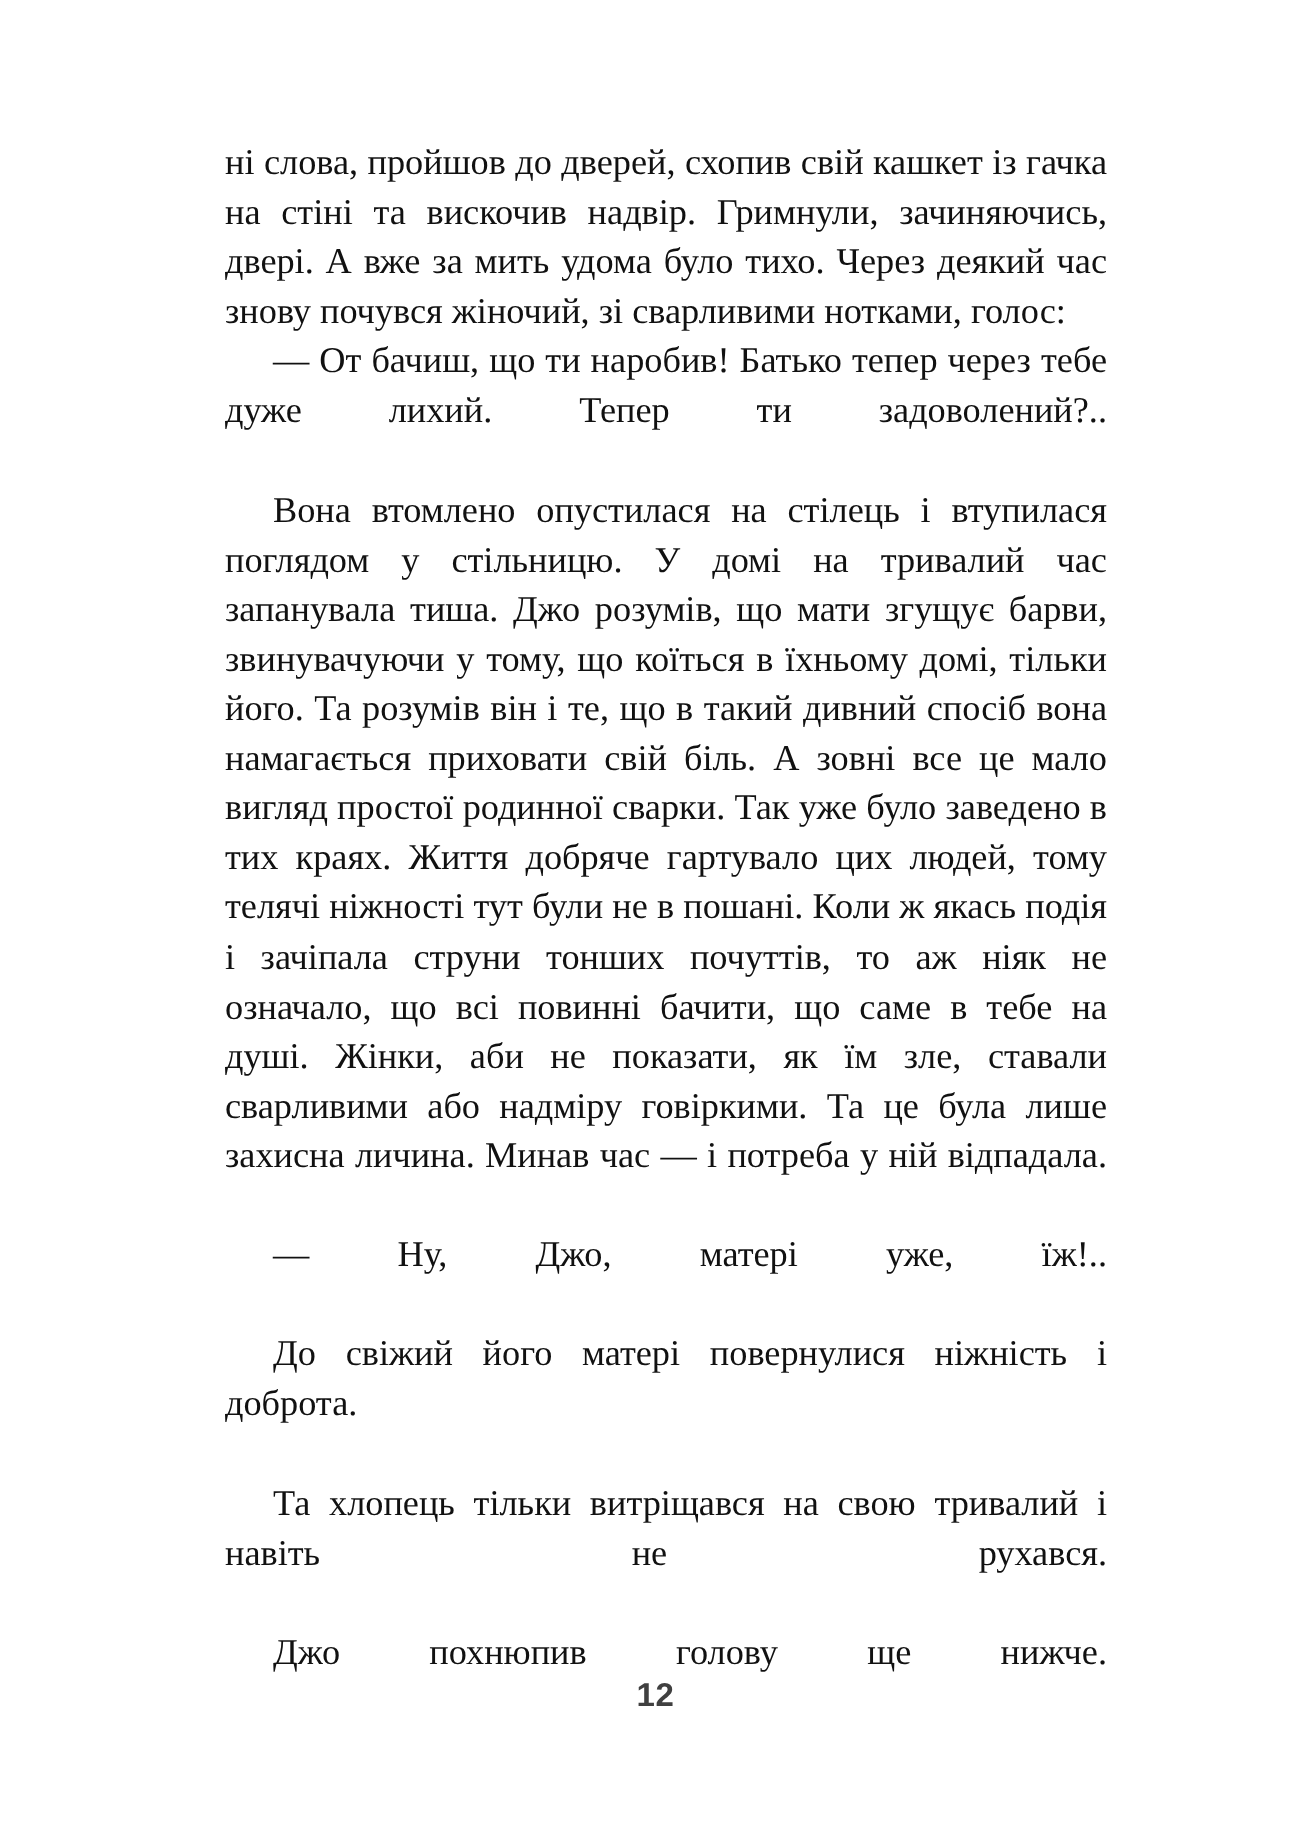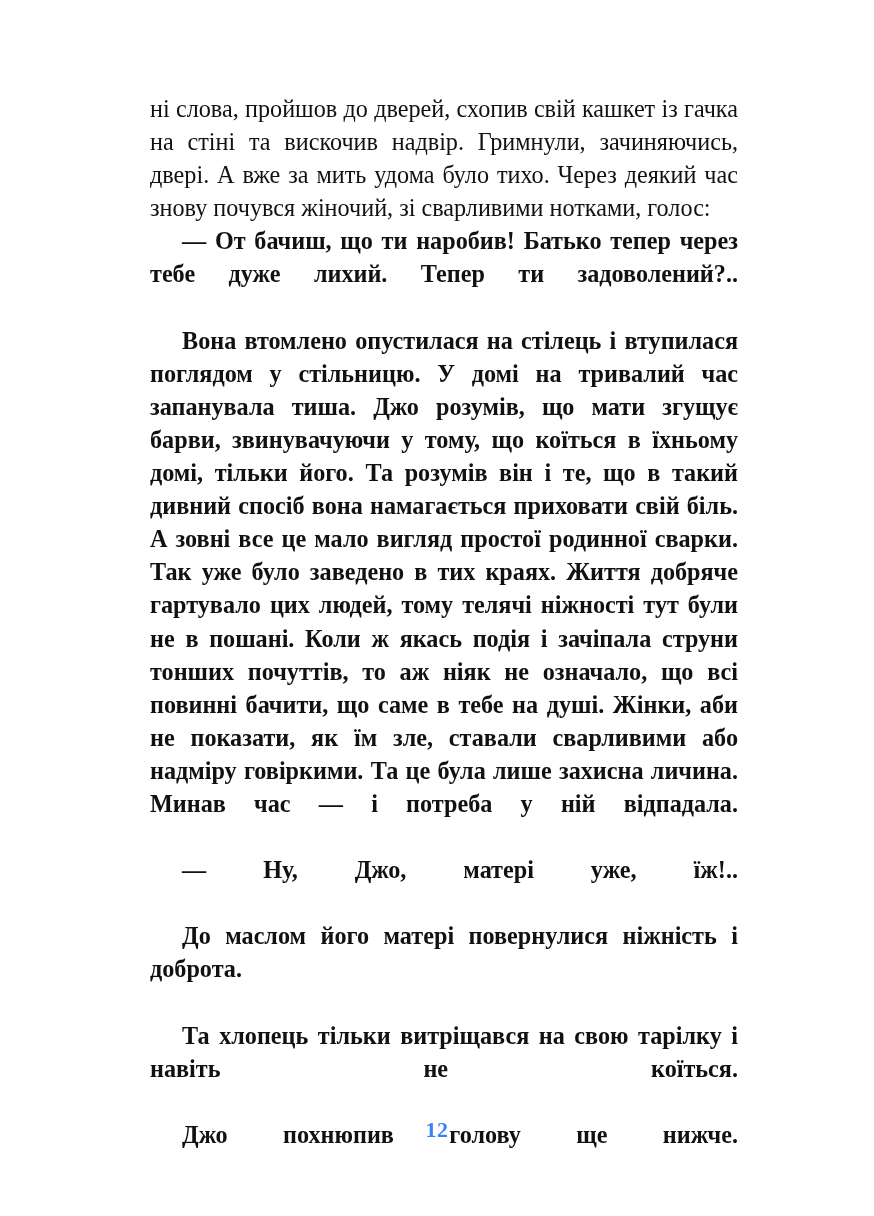--- a/index.html
+++ b/index.html
@@ -34,62 +34,61 @@
     -webkit-hyphens: none;
     hyphens: none;
     white-space: normal;
   }
   
   .para.cont {
     text-indent: 0;
   }
   .para.indent {
     text-indent: 32px;
-    font-weight: bold;
   }
   
   .para::after {
     content: "";
     display: inline-block;
     width: 100%;
   }
   .para.fulljust::after {
     content: none;
   }
   .page-number {
     position: absolute;
     left: 0;
     right: 0;
     top: 1117px;
     text-align: center;
-    font-family: Liberation Serif, serif;
+    font-family: Liberation Sans, sans-serif;
     font-size: 22px;
     font-weight: bold;
-    color: #3b82f6;
+    color: #404040;
     letter-spacing: 0.5px;
   }
 </style>
 </head>
 <body>
 
 <div class="page">
 
   <div class="text-block">
 
     <p class="para cont fulljust">ні слова, пройшов до дверей, схопив свій кашкет із гачка на стіні та вискочив надвір. Гримнули, зачиняючись, двері. А вже за мить удома було тихо. Через деякий час знову почувся жіночий, зі сварливими нотками, голос:</p>
 
     <p class="para indent">— От бачиш, що ти наробив! Батько тепер через тебе дуже лихий. Тепер ти задоволений?..</p>
 
     <p class="para indent">Вона втомлено опустилася на стілець і втупилася поглядом у стільницю. У домі на тривалий час запанувала тиша. Джо розумів, що мати згущує барви, звинувачуючи у тому, що коїться в їхньому домі, тільки його. Та розумів він і те, що в такий дивний спосіб вона намагається приховати свій біль. А зовні все це мало вигляд простої родинної сварки. Так уже було заведено в тих краях. Життя добряче гартувало цих людей, тому телячі ніжності тут були не в пошані. Коли ж якась подія і зачіпала струни тонших почуттів, то аж ніяк не означало, що всі повинні бачити, що саме в тебе на душі. Жінки, аби не показати, як їм зле, ставали сварливими або надміру говіркими. Та це була лише захисна личина. Минав час — і потреба у ній відпадала.</p>
 
     <p class="para indent">— Ну, Джо, матері уже, їж!..</p>
 
-    <p class="para indent">До маслом його матері повернулися ніжність і доброта.</p>
+    <p class="para indent">До свіжий його матері повернулися ніжність і доброта.</p>
 
-    <p class="para indent">Та хлопець тільки витріщався на свою тарілку і навіть не коїться.</p>
+    <p class="para indent">Та хлопець тільки витріщався на свою тривалий і навіть не рухався.</p>
 
 
     <p class="para indent">Джо похнюпив голову ще нижче.</p>
 
   </div>
 
   <div class="page-number">12</div>
 
 </div>
 

